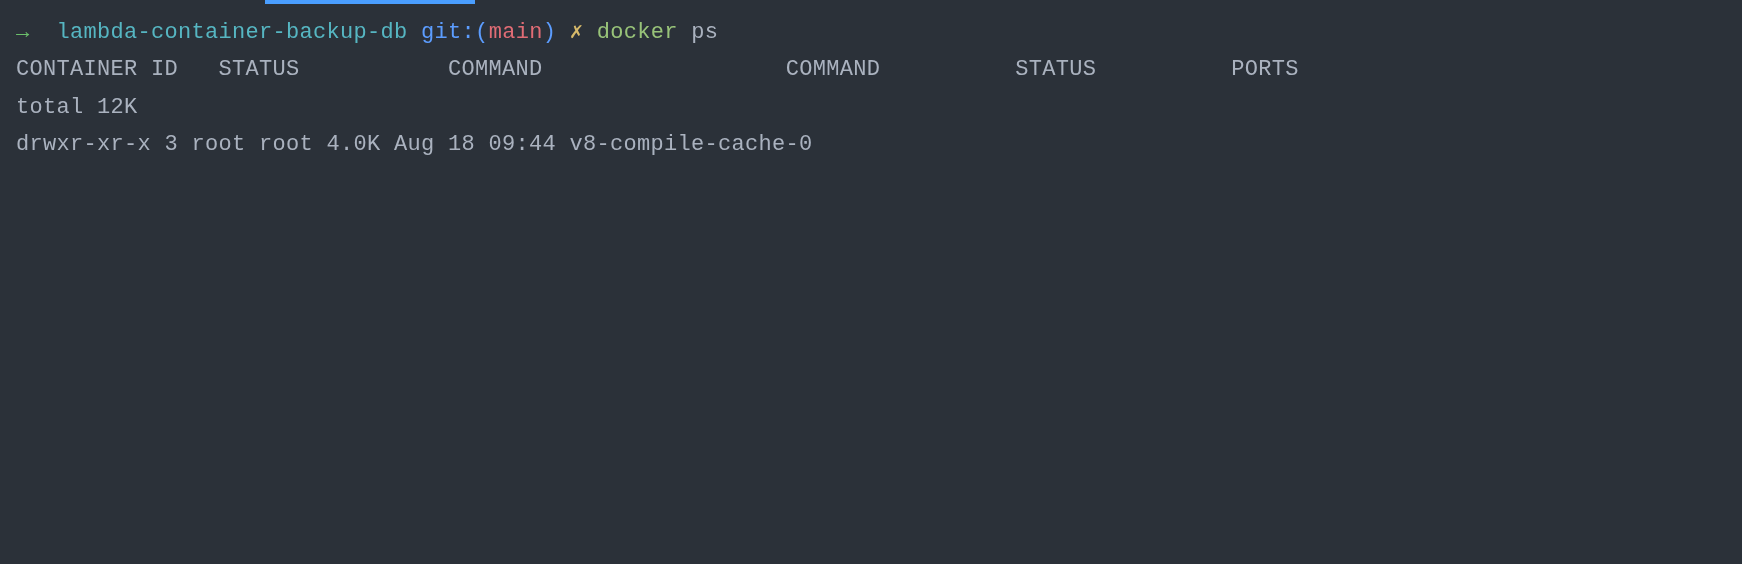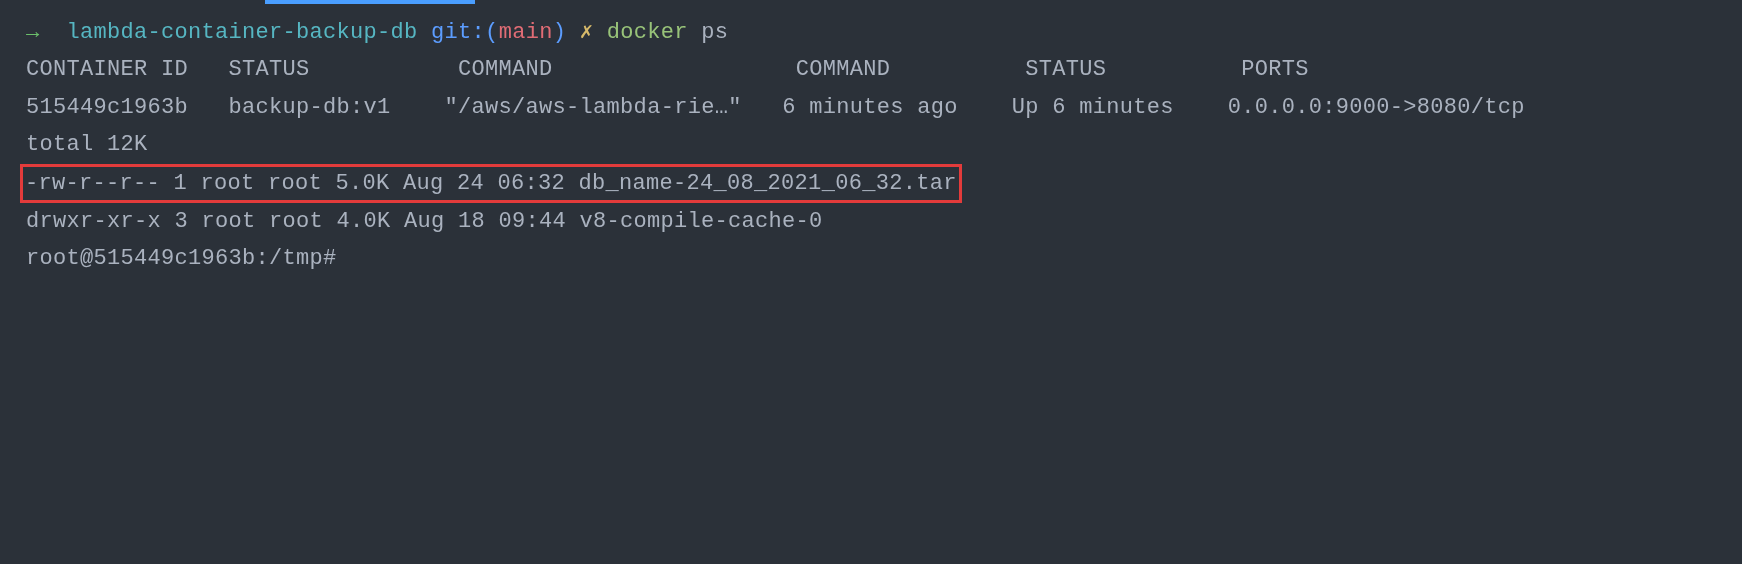--- a/index.html
+++ b/index.html
@@ -14,21 +14,21 @@
       font-size: 22px;
       color: #aab2bf;
       padding: 0;
       width: 1742px;
       height: 564px;
       overflow: hidden;
       line-height: 1.7;
     }
     
     .terminal {
-      padding: 14px 26px;
+      padding: 14px 16px;
     }
     
     .line {
       white-space: pre;
       letter-spacing: 0.3px;
     }
     
     .arrow {
       color: #6bbf6b;
     }
@@ -83,21 +83,18 @@
 <body>
 
 <div class="tab-indicator"></div>
 
 <div class="terminal">
 
   <div class="line"><span class="arrow">→</span>  <span class="cyan">lambda-container-backup-db</span> <span class="blue">git:(</span><span class="red">main</span><span class="blue">)</span> <span class="yellow">✗</span> <span class="lime">docker</span> <span class="white">ps</span></div>
 
   <div class="line"><span>CONTAINER ID</span>   <span>STATUS</span>           <span>COMMAND</span>                  <span>COMMAND</span>          <span>STATUS</span>          <span>PORTS</span></div>
 
-  <div class="line"><span>515449c1963b</span>   <span>backup-db:v1</span>    <span>"/aws/aws-lambda-rie…"</span>   <span>6 minutes ago</span>    <span>Up 6 minutes</span>    <span>0.0.0.0:9000-&gt;8080/tcp</span></div>
 
 
   <div class="line">total 12K</div>
-  <div class="line"><span class="highlight-box">-rw-r--r-- 1 root root 5.0K Aug 24 06:32 db_name-24_08_2021_06_32.tar</span></div>
   <div class="line">drwxr-xr-x 3 root root 4.0K Aug 18 09:44 v8-compile-cache-0</div>
-  <div class="line">root@515449c1963b:/tmp#</div>
 
 </div>
 
 </body></html>

